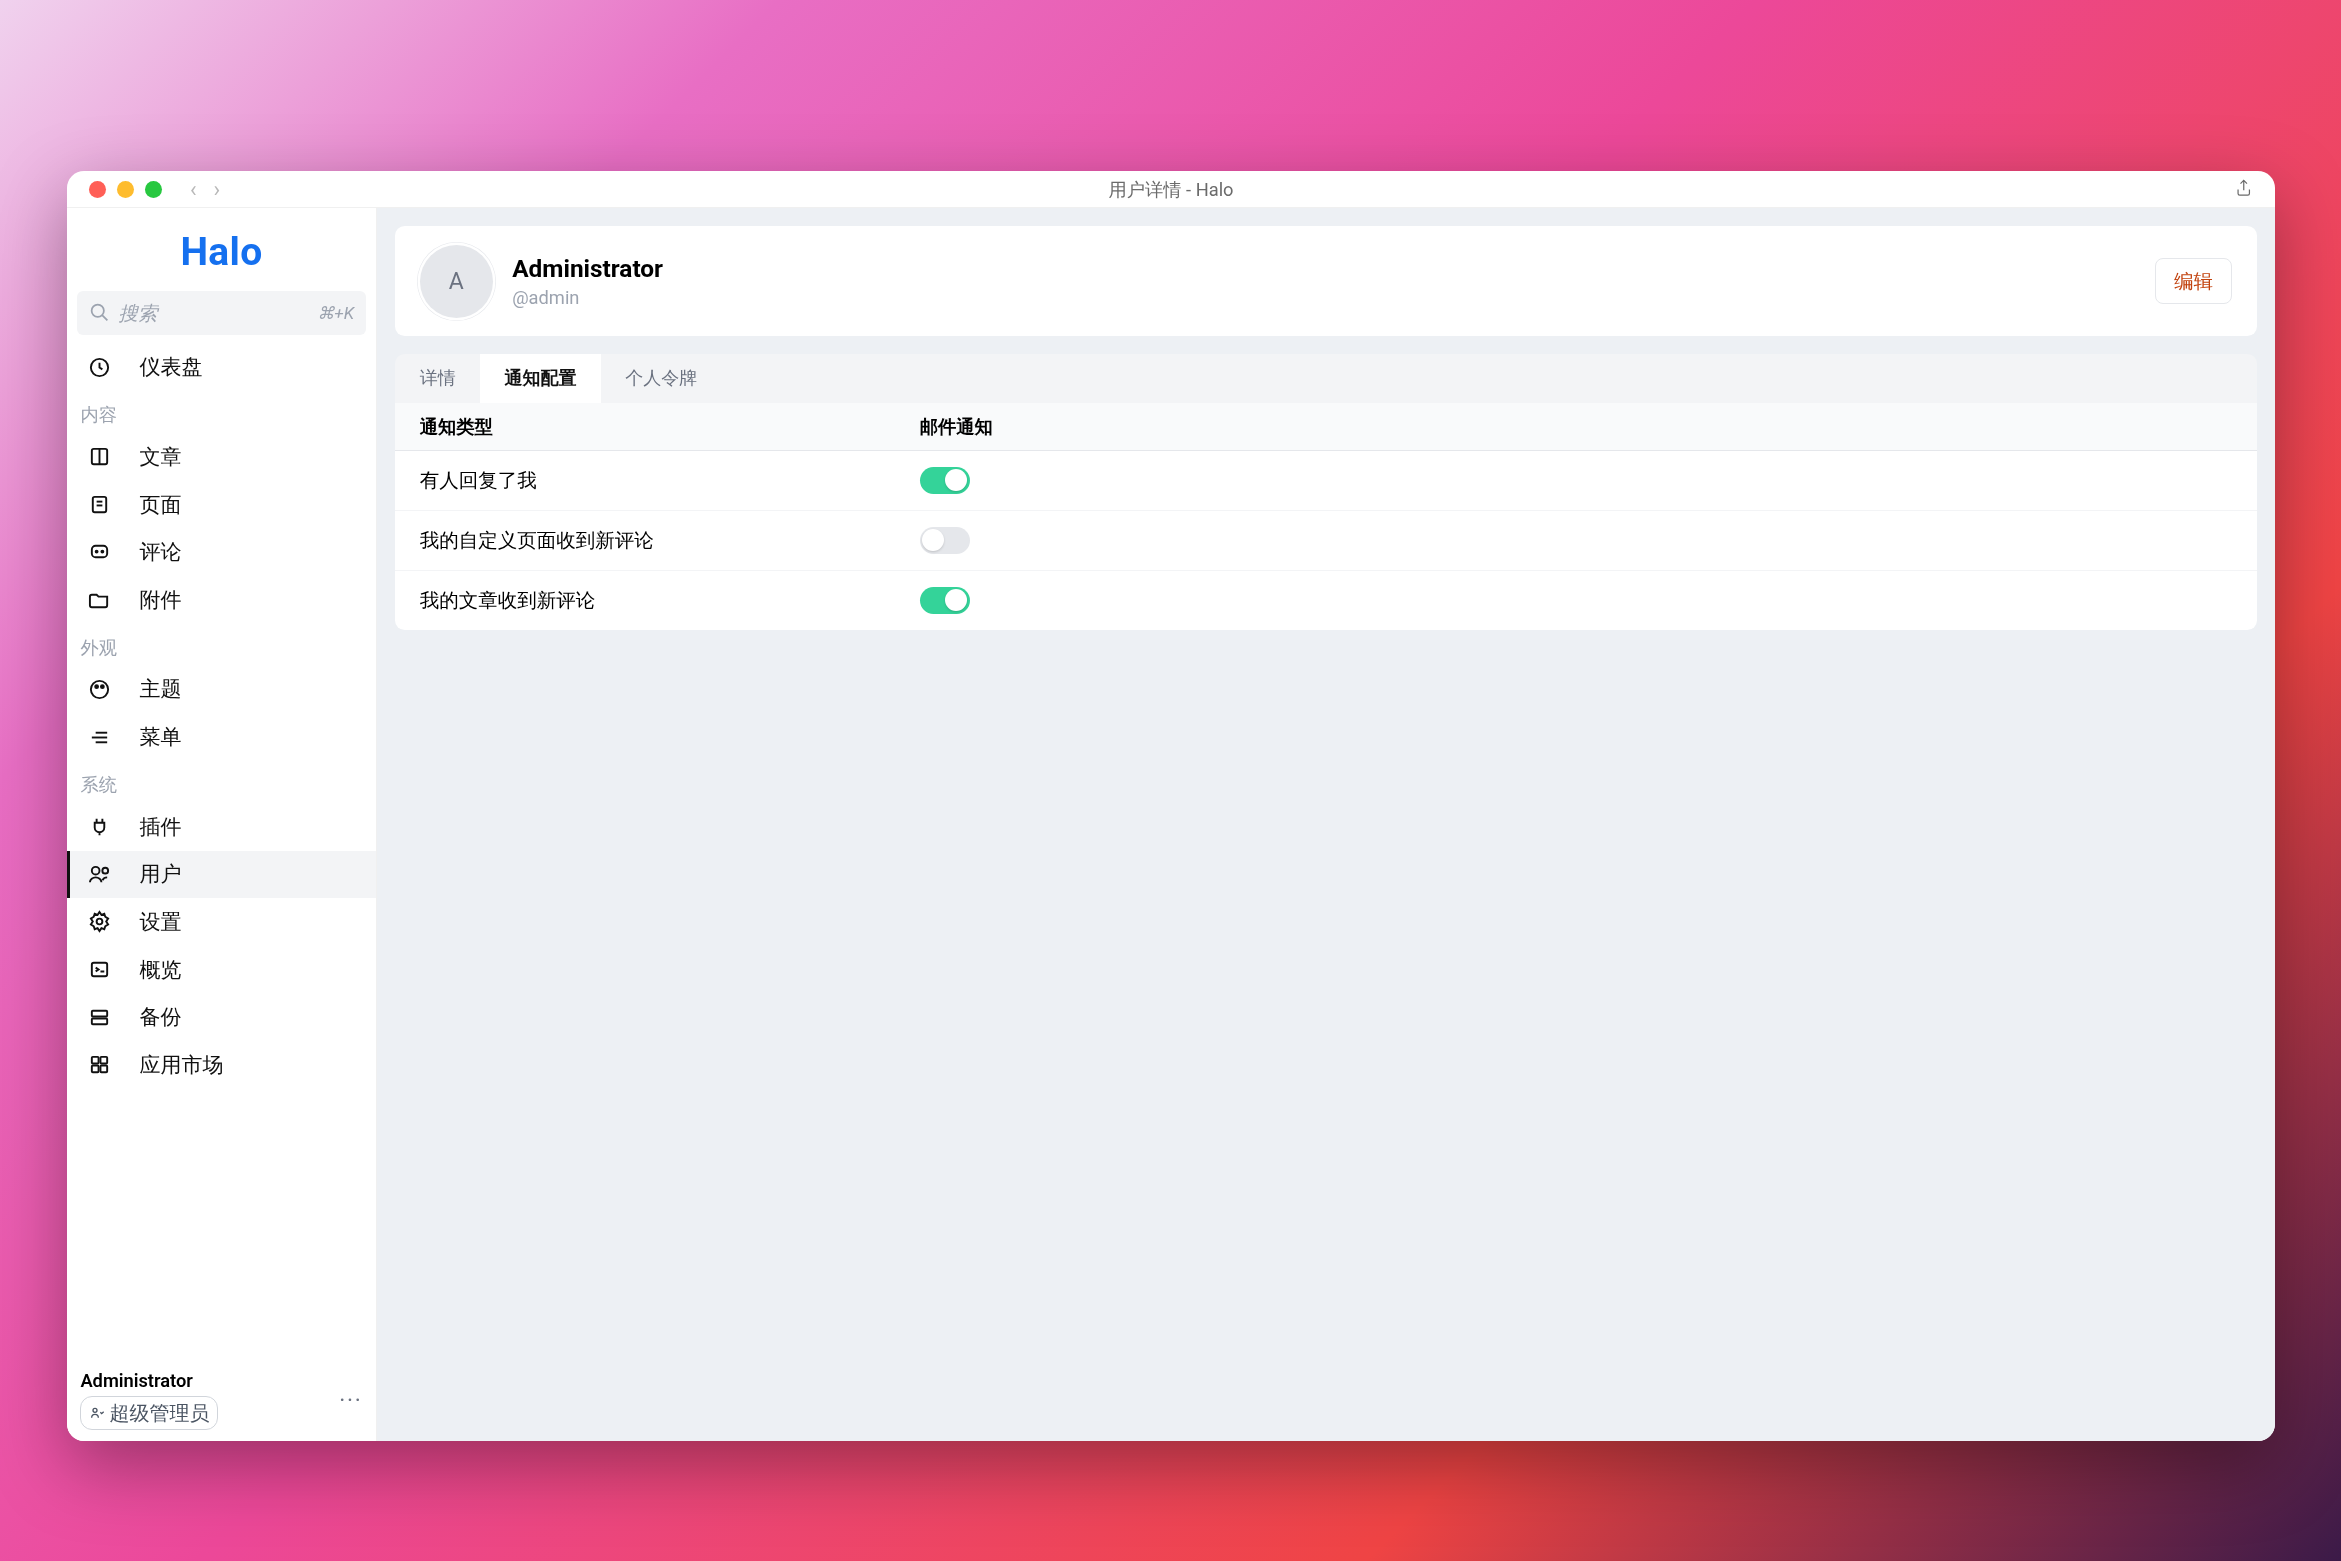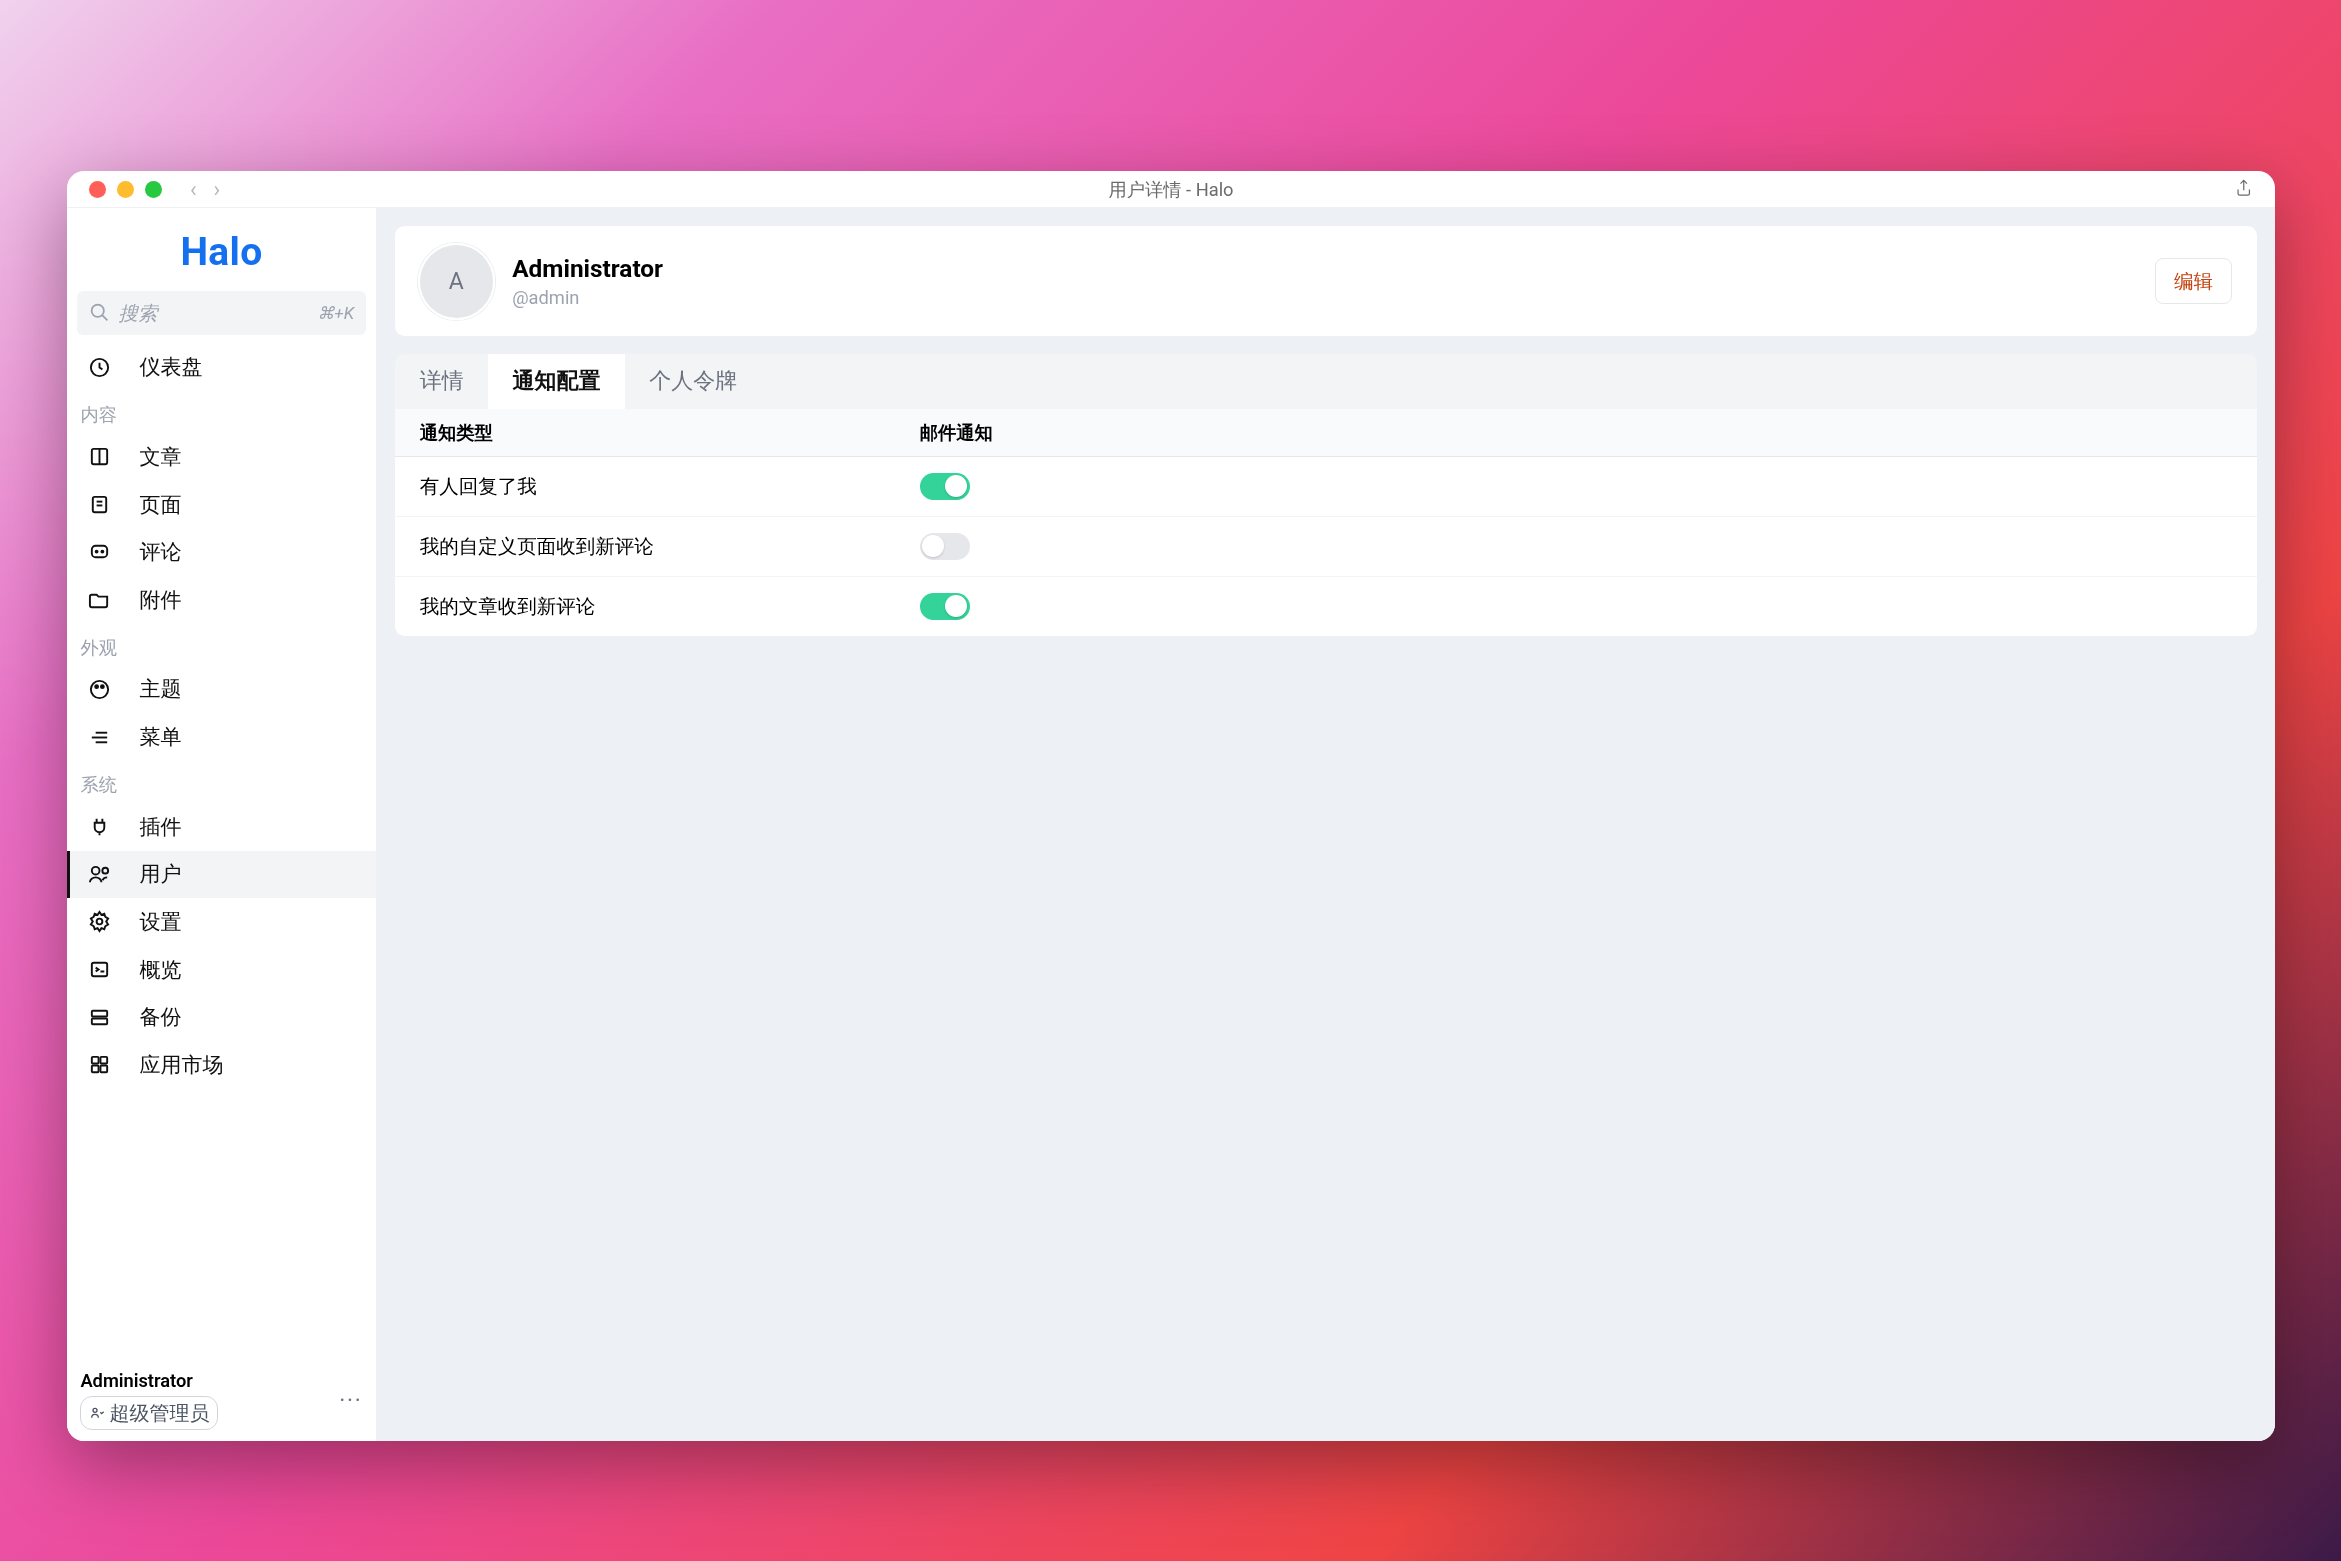--- a/index.html
+++ b/index.html
@@ -161,21 +161,21 @@
   color: #c2410c;
 }
 .tabs {
   background: #f3f4f6;
   border-radius: 9.8px 9.8px 0 0;
   display: flex;
   padding: 0;
 }
 .tab {
   padding: 12.2px 24.4px;
-  font-size: 22px;
+  font-size: 18px;
   color: #6b7280;
   cursor: pointer;
 }
 .tab.active {
   background: #fff;
   color: #111;
   font-weight: 600;
   border-radius: 0;
 }
 .panel {

